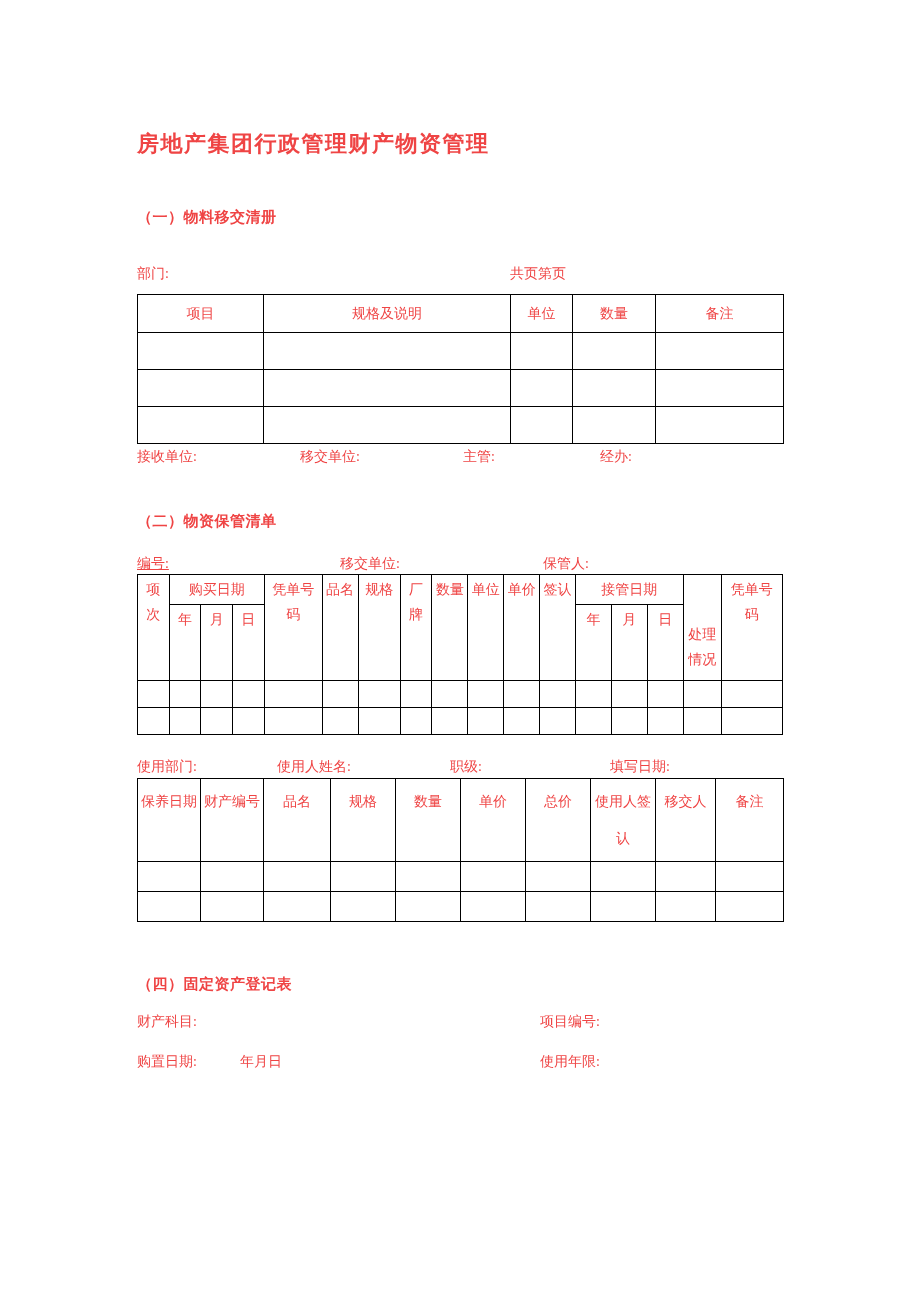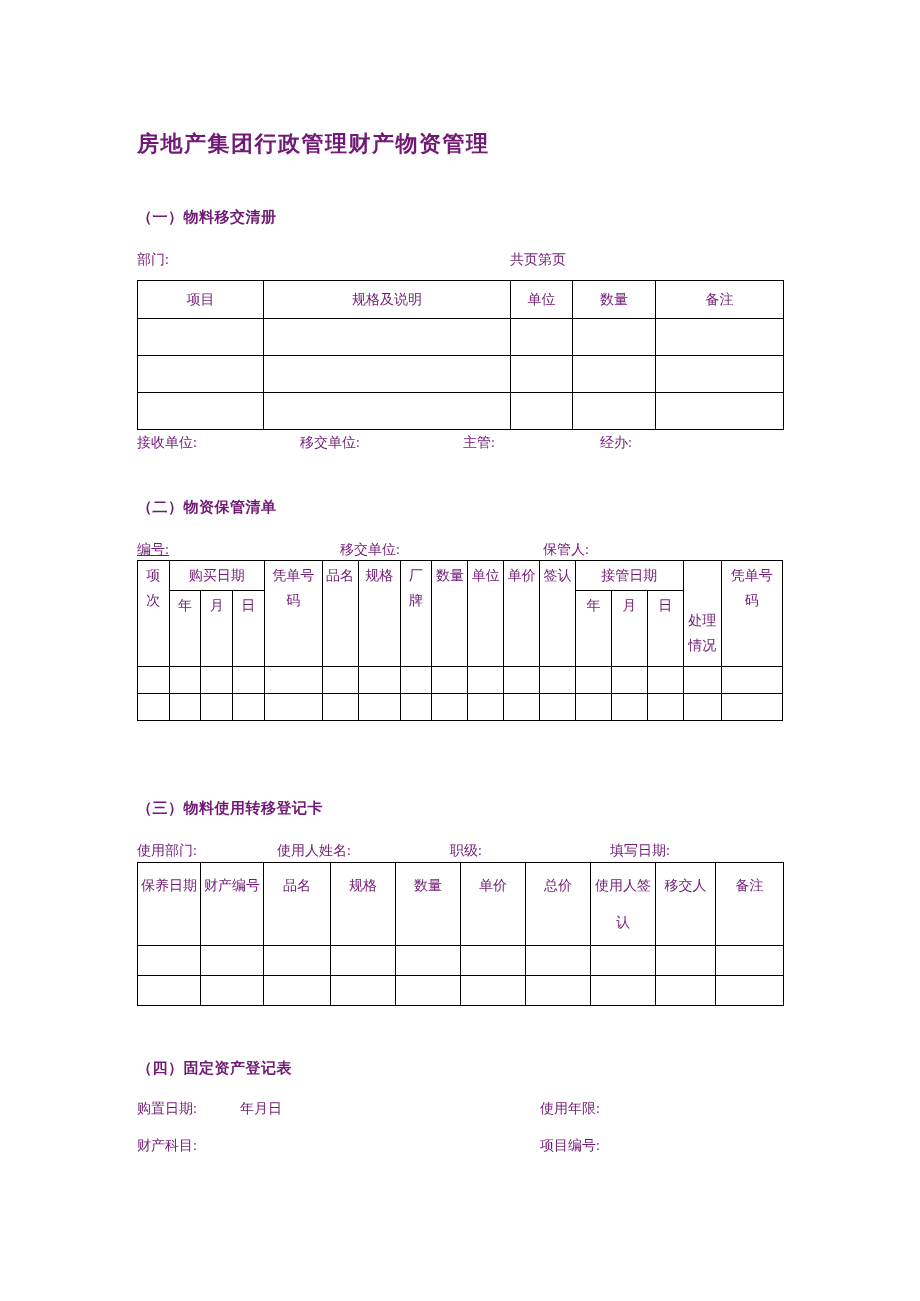--- a/index.html
+++ b/index.html
@@ -3,21 +3,21 @@
 <meta charset="utf-8">
 <style>
   * { margin: 0; padding: 0; box-sizing: border-box; }
   html, body { background: #ffffff; }
   .page {
     position: relative;
     width: 920px;
     height: 1301px;
     margin: 0 auto;
     background: #ffffff;
-    color: #701a75;
+    color: #ef4444;
     font-family: "Liberation Serif", "DejaVu Serif", serif;
     padding: 128px 99px 40px 137px;
     overflow: hidden;
   }
   .doc-title {
     font-size: 22px;
     font-weight: bold;
     letter-spacing: 1.5px;
     line-height: 31px;
   }
@@ -69,21 +69,21 @@
 </style>
 </head>
 <body>
 
 <div class="page">
 
   <h1 class="doc-title">房地产集团行政管理财产物资管理</h1>
 
   <h2 class="sec-heading" style="margin-top:48px;">（一）物料移交清册</h2>
 
-  <div class="label-row" style="margin-top:22px;">
+  <div class="label-row" style="margin-top:36px;">
     <span style="left:0;">部门:</span>
     <span style="left:373px;">共页第页</span>
   </div>
 
   <table class="tbl t1" style="margin-top:10px;">
     <colgroup>
       <col style="width:126px">
         <col style="width:247px">
         <col style="width:62px">
         <col style="width:83px">
@@ -218,21 +218,20 @@
           <td></td>
           <td></td>
           <td></td>
           <td></td>
           <td></td>
           <td></td>
       </tr>
     </tbody>
   </table>
 
-  <h2 class="sec-heading" style="margin-top:77px;">（三）物料使用转移登记卡</h2>
 
   <div class="label-row" style="margin-top:22px;">
     <span style="left:0;">使用部门:</span>
     <span style="left:140px;">使用人姓名:</span>
     <span style="left:313px;">职级:</span>
     <span style="left:473px;">填写日期:</span>
   </div>
 
   <table class="tbl t3" style="margin-top:1px;">
     <colgroup>
@@ -284,25 +283,25 @@
           <td></td>
           <td></td>
           <td></td>
           <td></td>
       </tr>
     </tbody>
   </table>
 
   <h2 class="sec-heading" style="margin-top:52px;">（四）固定资产登记表</h2>
 
+  <div class="label-row" style="margin-top:17px;">
+    <span style="left:0;">财产科目:</span>
+    <span style="left:403px;">项目编号:</span>
+  </div>
+
   <div class="label-row" style="margin-top:20px;">
     <span style="left:0;">购置日期:</span>
     <span style="left:103px;">年月日</span>
     <span style="left:403px;">使用年限:</span>
   </div>
 
-  <div class="label-row" style="margin-top:17px;">
-    <span style="left:0;">财产科目:</span>
-    <span style="left:403px;">项目编号:</span>
-  </div>
-
 
 </div>
 
 </body></html>

